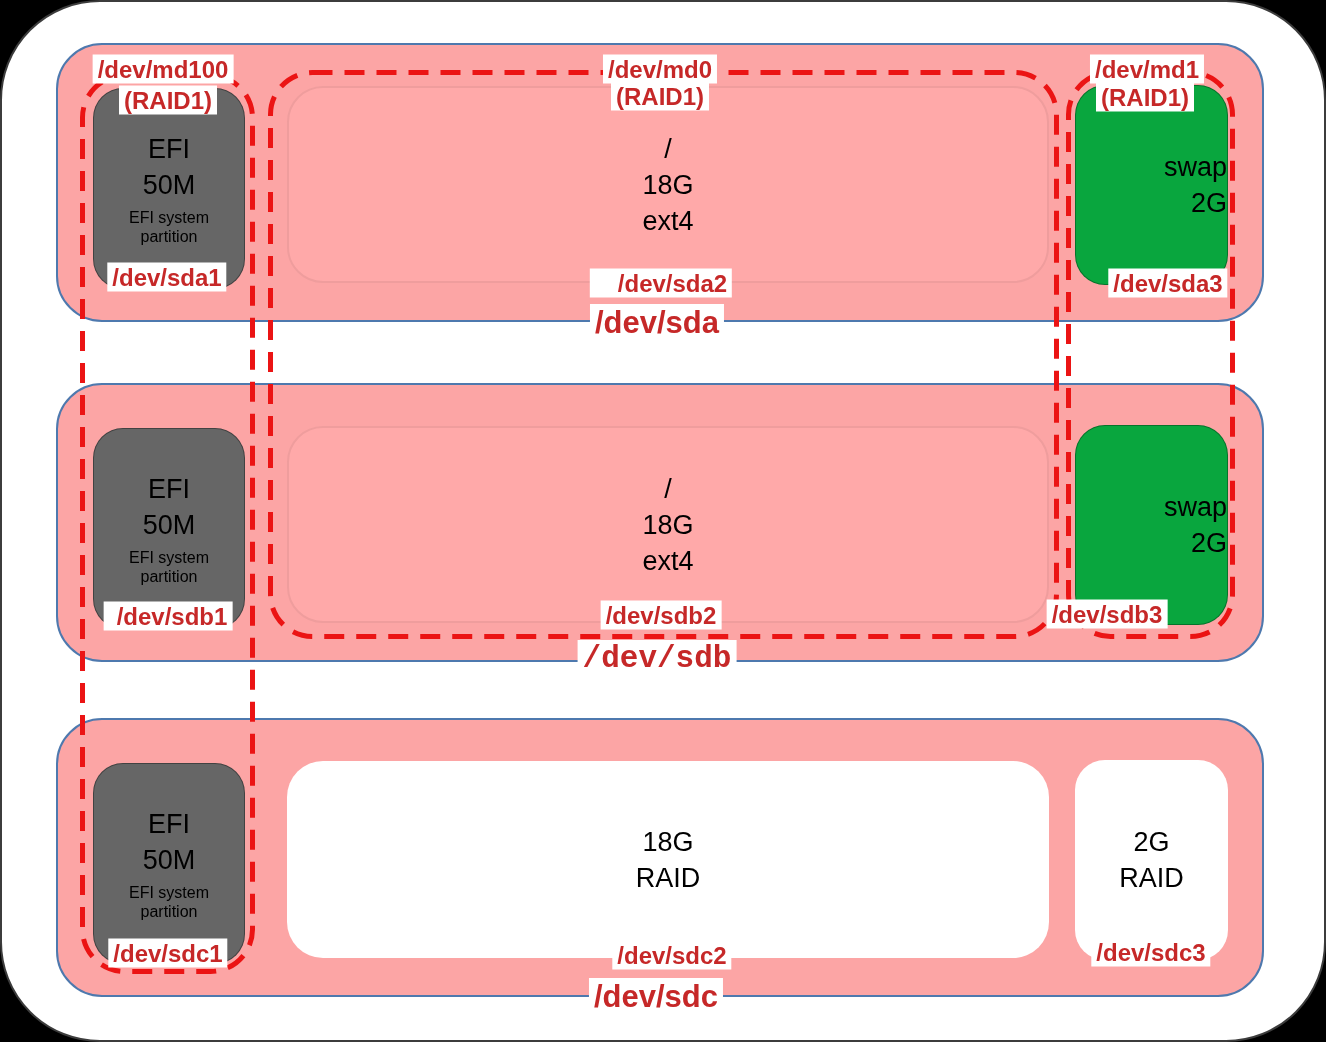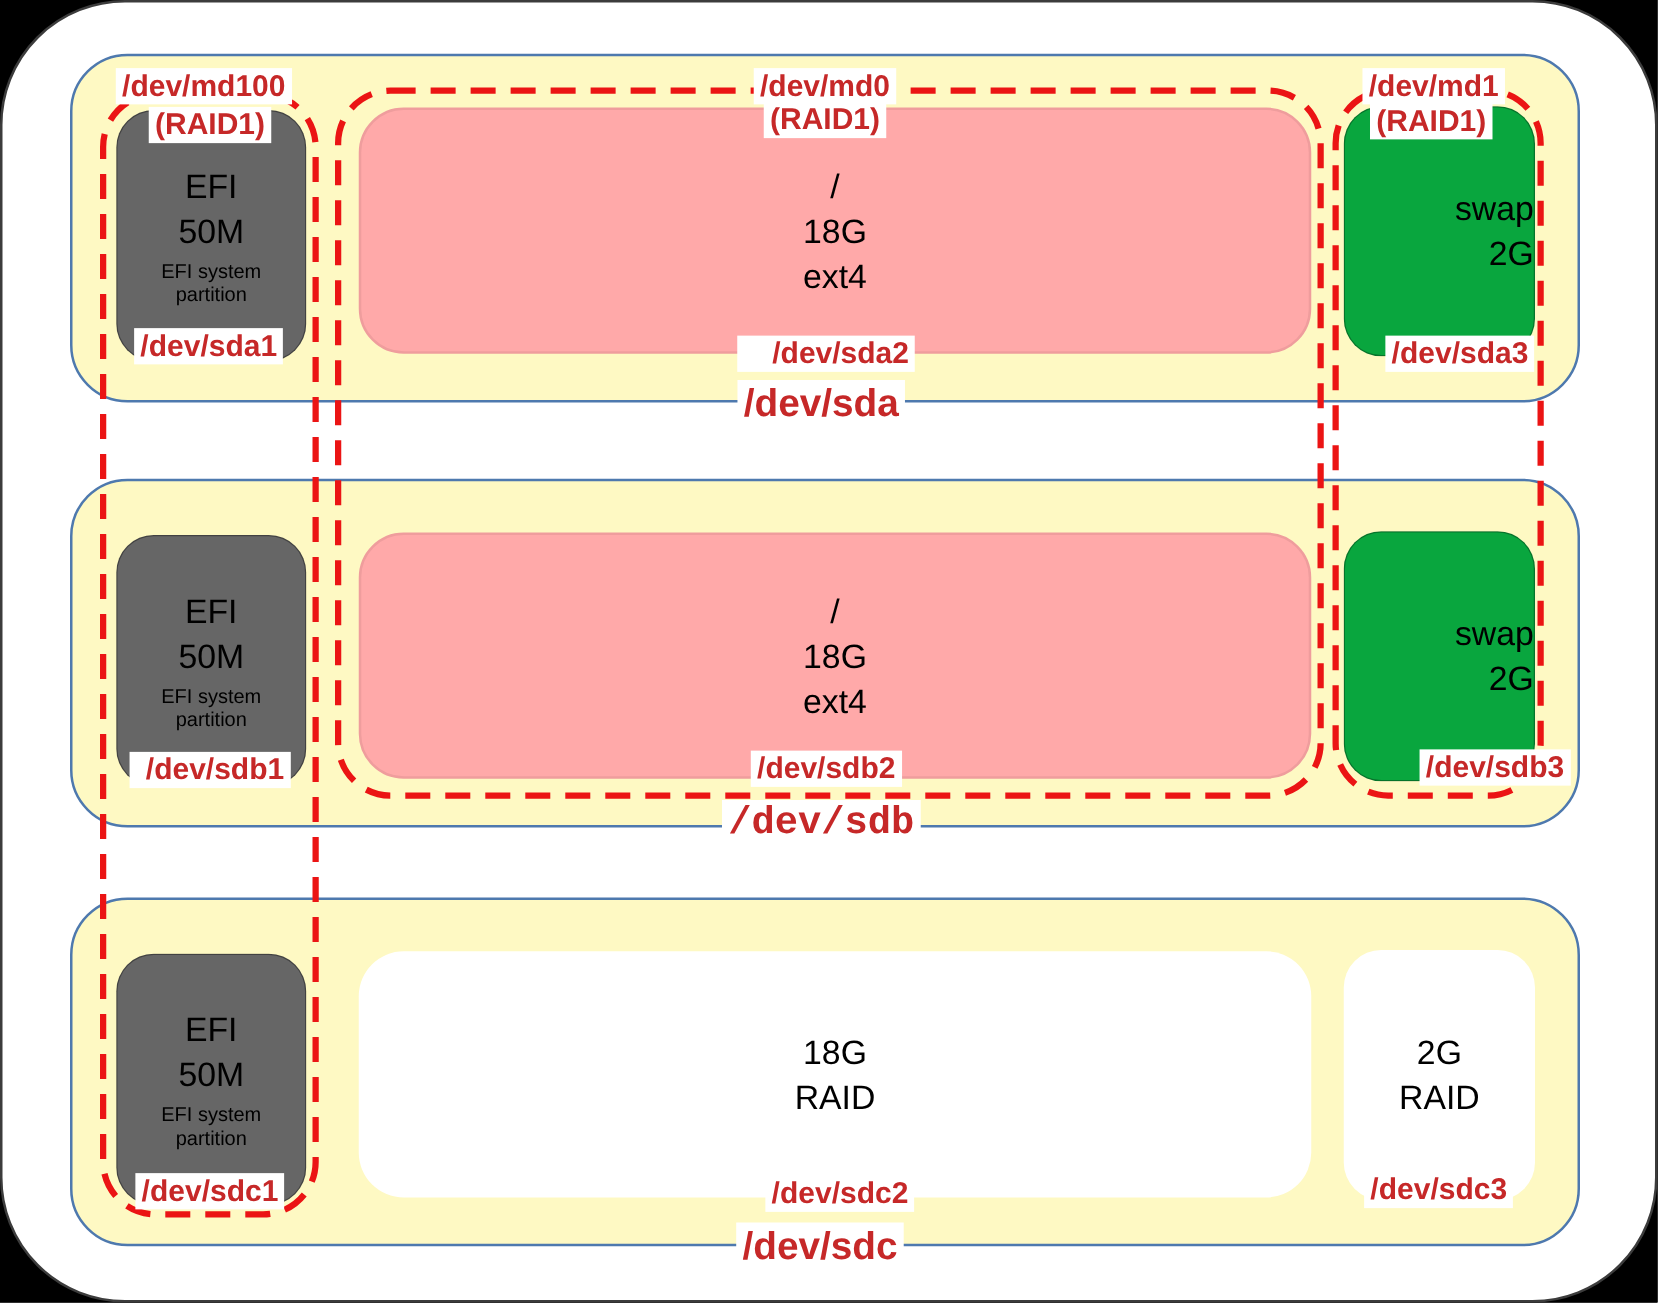--- a/index.html
+++ b/index.html
@@ -6,21 +6,21 @@
   .stage{
     position:relative;width:1326px;height:1042px;background:#000;
     font-family:"Liberation Sans",sans-serif;overflow:hidden;
   }
   .sheet{
     position:absolute;left:0;top:0;width:1322px;height:1038px;
     background:#fff;border:2px solid #3c3c3c;border-radius:100px;
   }
   .disk{
     position:absolute;left:56px;width:1208px;height:279px;
-    background:#fef9c3;border:2px solid #4E79AE;border-radius:46px;
+    background:#fca5a5;border:2px solid #4E79AE;border-radius:46px;
     box-sizing:border-box;
   }
   .disk-sda{top:43px;}
   .disk-sdb{top:383px;}
   .disk-sdc{top:718px;}
   .part{
     position:absolute;box-sizing:border-box;
     display:flex;flex-direction:column;align-items:center;justify-content:center;
     text-align:center;color:#000;
   }
@@ -115,20 +115,20 @@
   <div class="rlabel" style="left:1147px;top:69px;">/dev/md1</div>
   <div class="rlabel" style="left:1145px;top:97px;">(RAID1)</div>
 
   <div class="rlabel" style="left:167px;top:277px;">/dev/sda1</div>
   <div class="rlabel" style="left:661px;top:283px;padding-left:28px;">/dev/sda2</div>
   <div class="rlabel" style="left:1152px;top:283px;margin-left:16px;">/dev/sda3</div>
   <div class="rlabel dlabel" style="left:657px;top:323px;">/dev/sda</div>
 
   <div class="rlabel" style="left:168px;top:616px;padding-left:13px;">/dev/sdb1</div>
   <div class="rlabel" style="left:661px;top:615px;text-align:right;">/dev/sdb2</div>
-  <div class="rlabel" style="left:1196px;top:614px;">/dev/sdb3</div>
+  <div class="rlabel" style="left:1107px;top:614px;">/dev/sdb3</div>
   <div class="rlabel dlabel" style="left:657px;top:659px;font-family:Liberation Mono, monospace;">/dev/sdb</div>
 
   <div class="rlabel" style="left:168px;top:953px;">/dev/sdc1</div>
   <div class="rlabel" style="left:672px;top:955px;">/dev/sdc2</div>
   <div class="rlabel" style="left:1151px;top:952px;">/dev/sdc3</div>
   <div class="rlabel dlabel" style="left:656px;top:997px;">/dev/sdc</div>
 </div>
 
 </body></html>

